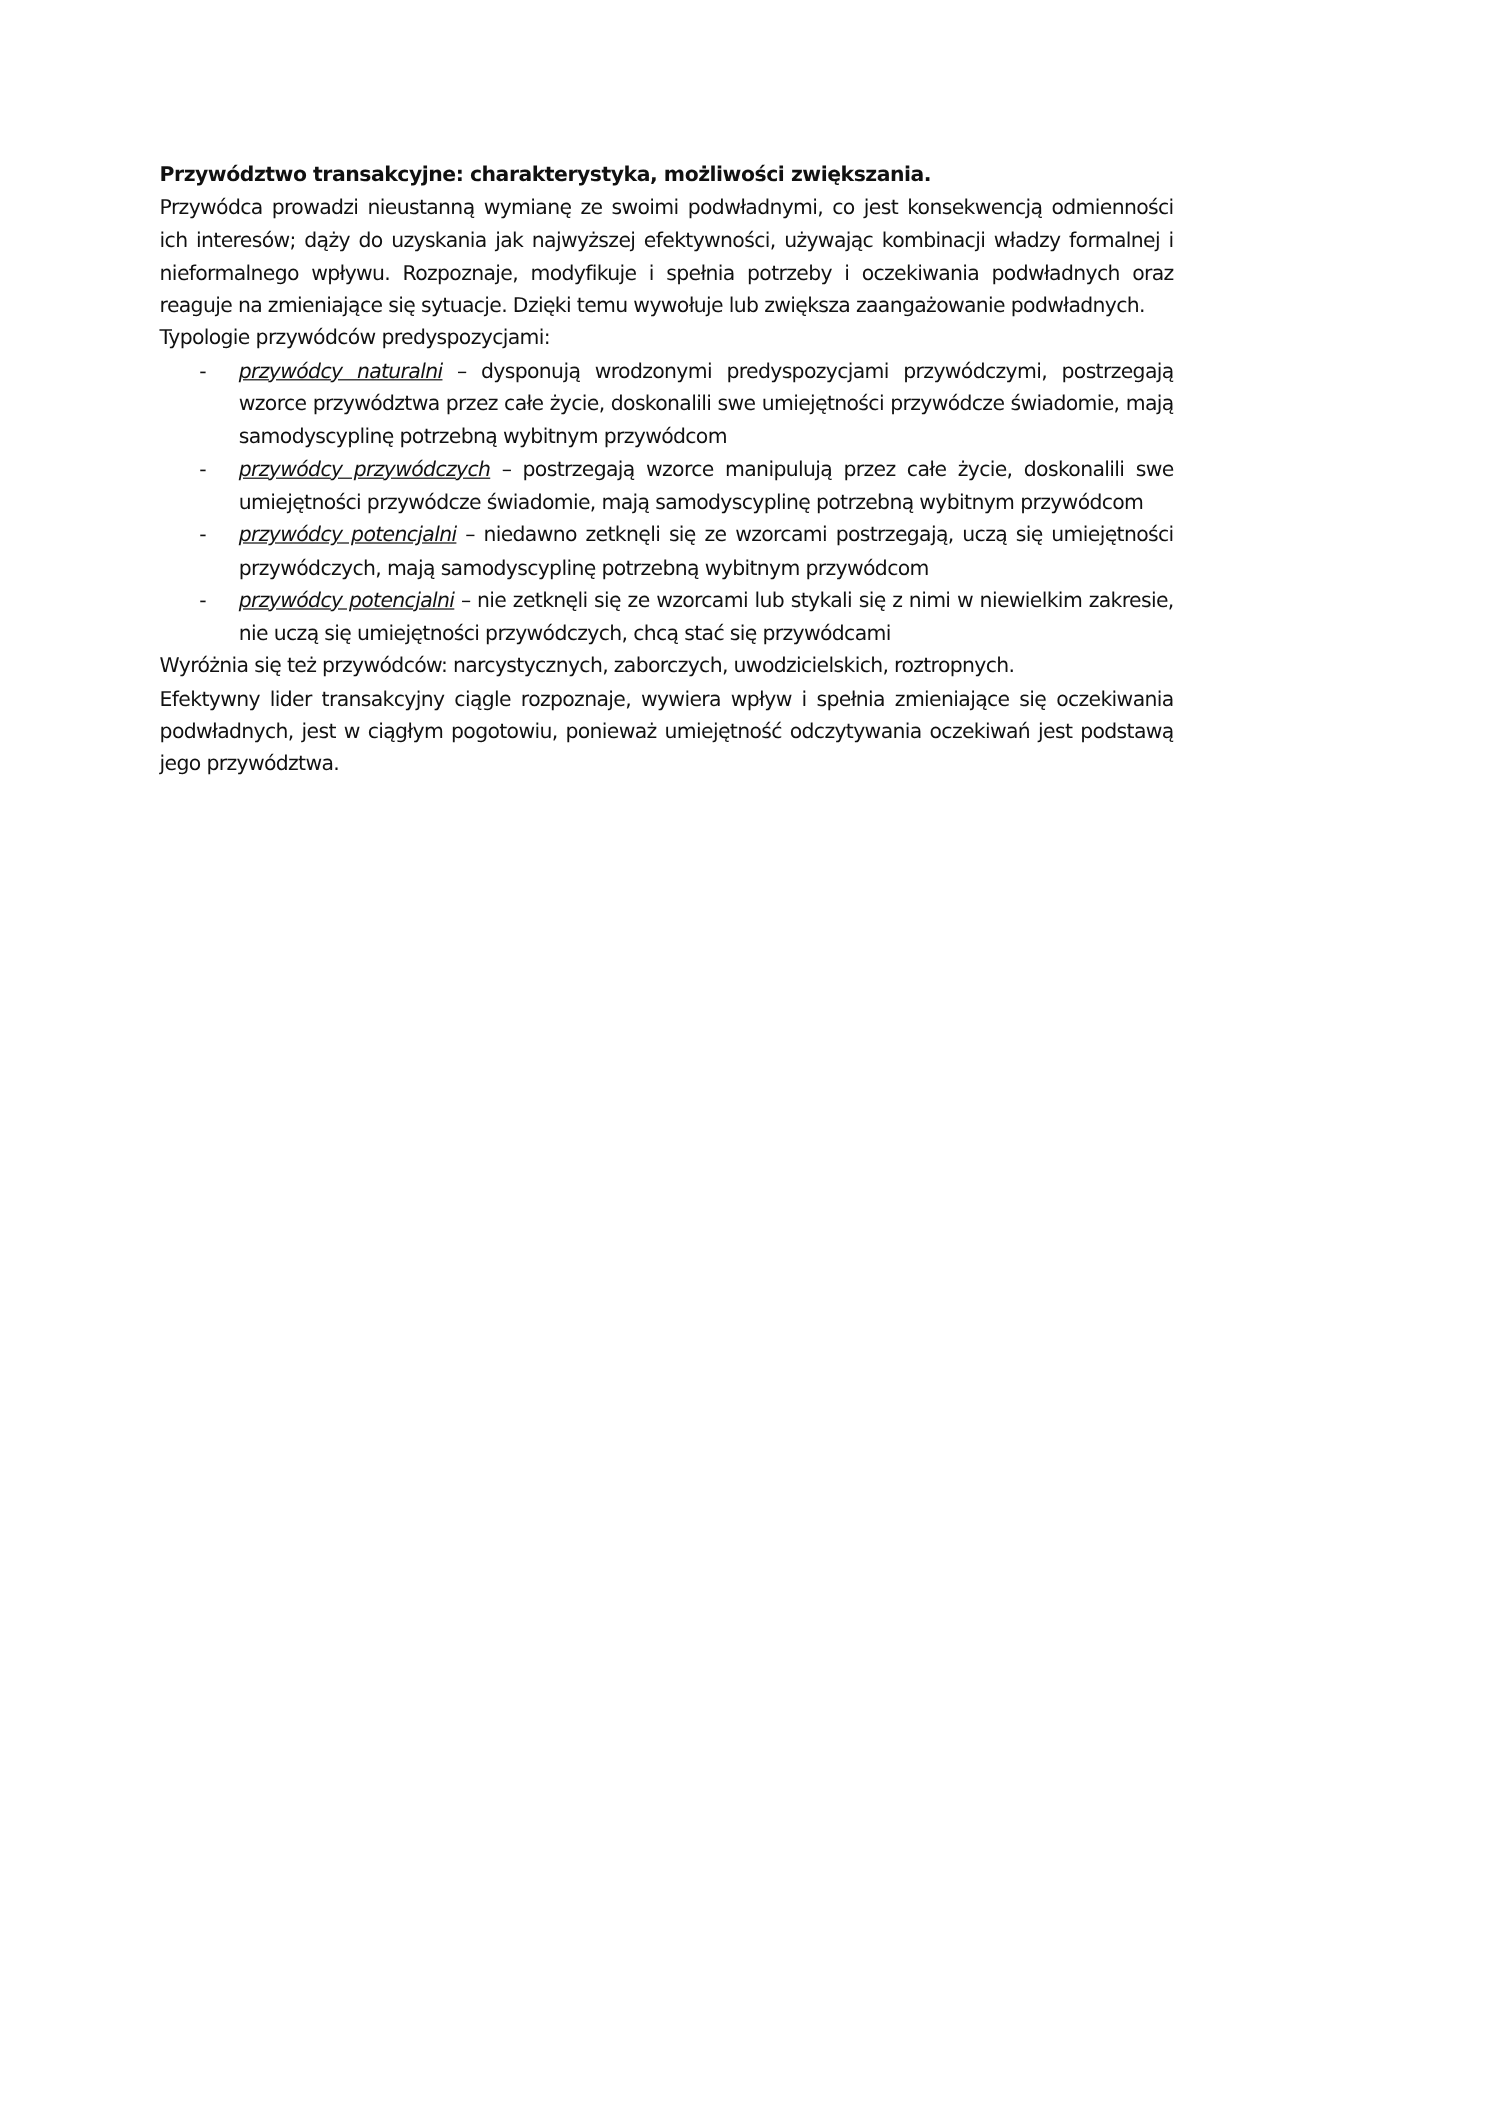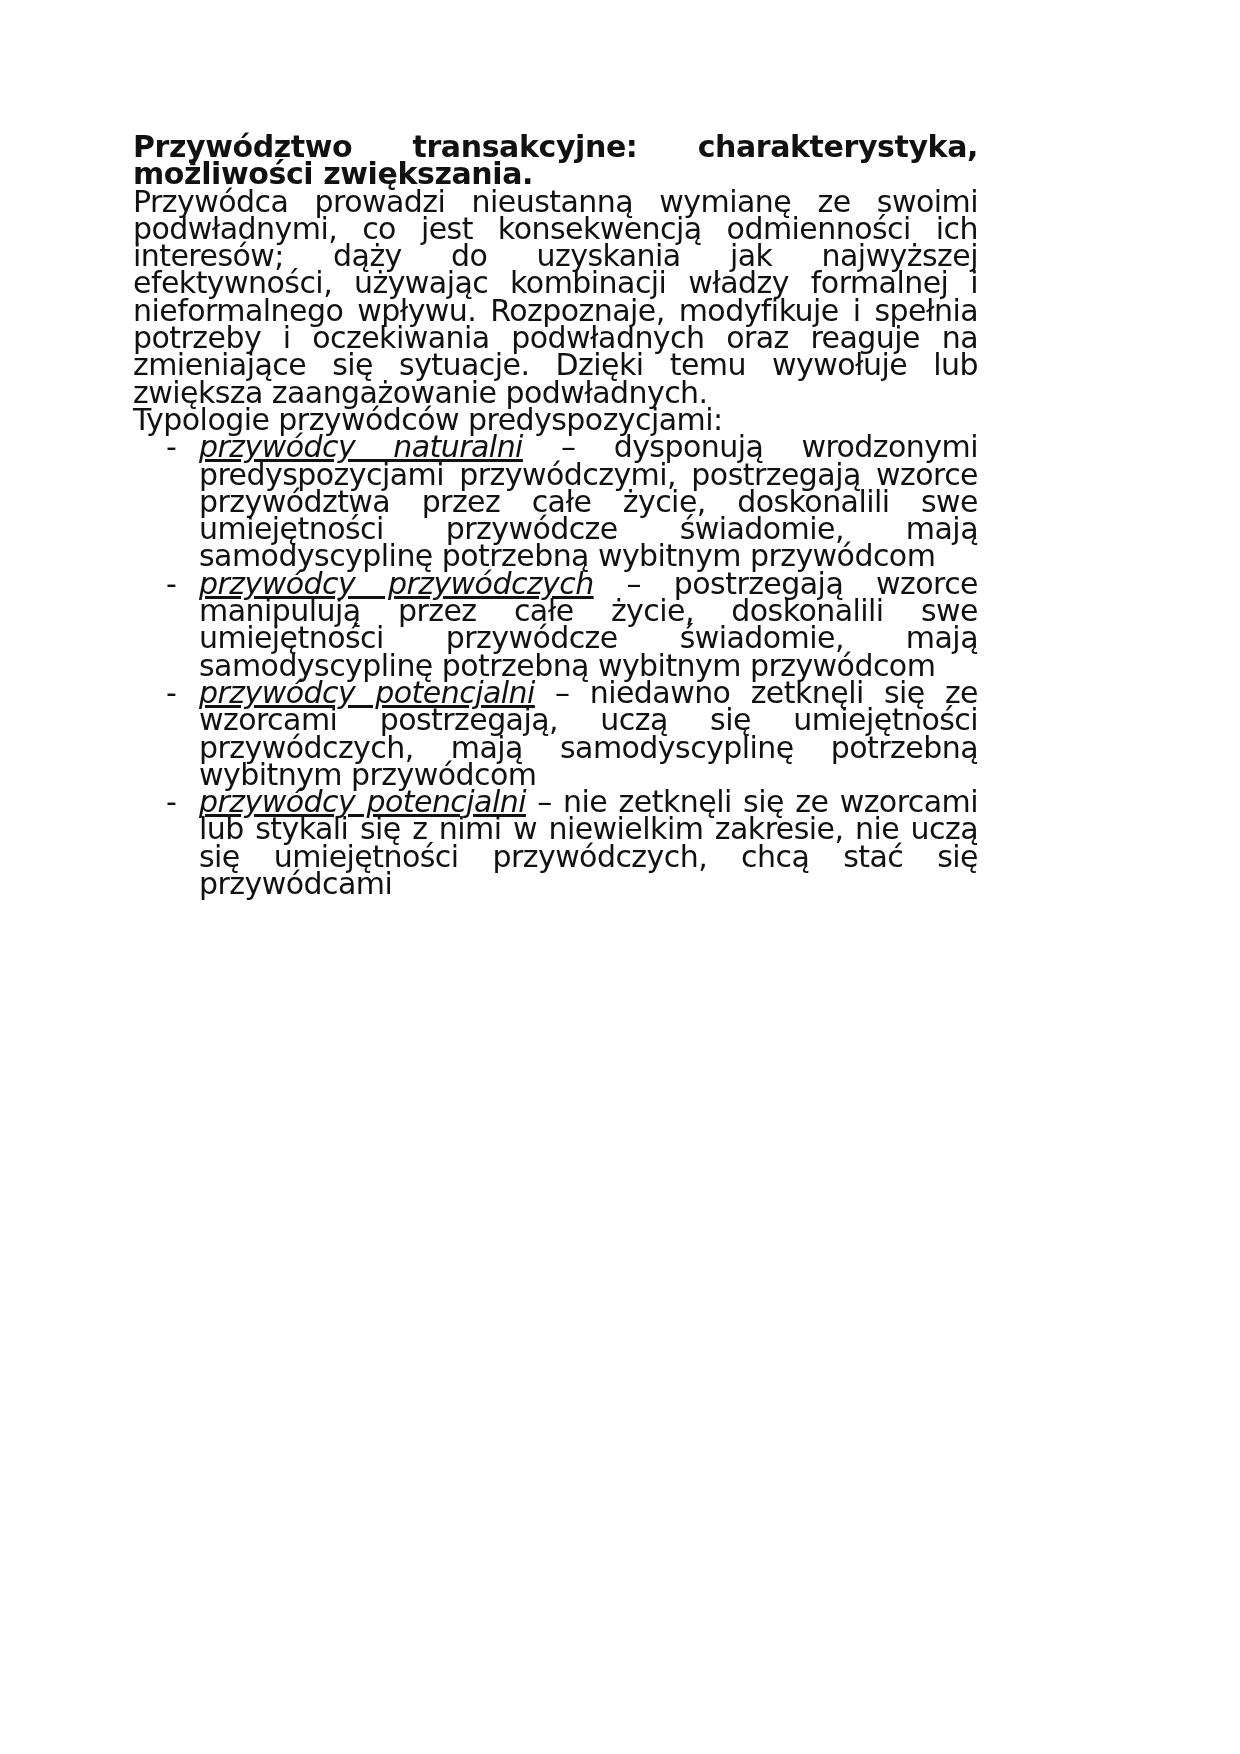--- a/index.html
+++ b/index.html
@@ -1,19 +1,19 @@
 <!DOCTYPE html>
 <html><head>
   <meta charset="utf-8">
   <style>
     html, body { margin: 0; padding: 0; background: #ffffff; }
     body { width: 1240px; height: 1754px; position: relative; overflow: hidden; }
     .page {
       position: absolute; left: 133px; top: 133px; width: 845px;
-      font-family: "DejaVu Sans", sans-serif; font-size: 30px; line-height: 27.3px;
+      font-family: "DejaVu Sans", sans-serif; font-size: 17px; line-height: 27.3px;
       color: #111111; letter-spacing: -0.55px;
     }
     .title { font-weight: bold; margin: 0; letter-spacing: -0.4px; }
     p { margin: 0; text-align: justify; }
     .list { margin: 0; padding: 0; list-style: none; }
     .list li { position: relative; padding-left: 66px; text-align: justify; }
     .list li .bullet { position: absolute; left: 33px; top: 0; }
     .term { font-style: italic; text-decoration: underline; }
   </style>
 </head>
@@ -34,13 +34,15 @@
     </li>
     <li>
       <span class="bullet">-</span>
       <span class="term">przywódcy potencjalni</span><span> – niedawno zetknęli się ze wzorcami postrzegają, uczą się umiejętności przywódczych, mają samodyscyplinę potrzebną wybitnym przywódcom</span>
     </li>
     <li>
       <span class="bullet">-</span>
       <span class="term">przywódcy potencjalni</span><span> – nie zetknęli się ze wzorcami lub stykali się z nimi w niewielkim zakresie, nie uczą się umiejętności przywódczych, chcą stać się przywódcami</span>
     </li>
   </ul>
+  <p>Wyróżnia się też przywódców: narcystycznych, zaborczych, uwodzicielskich, roztropnych.</p>
+  <p>Efektywny lider transakcyjny ciągle rozpoznaje, wywiera wpływ i spełnia zmieniające się oczekiwania podwładnych, jest w ciągłym pogotowiu, ponieważ umiejętność odczytywania oczekiwań jest podstawą jego przywództwa.</p>
 </div>
 
 </body></html>

